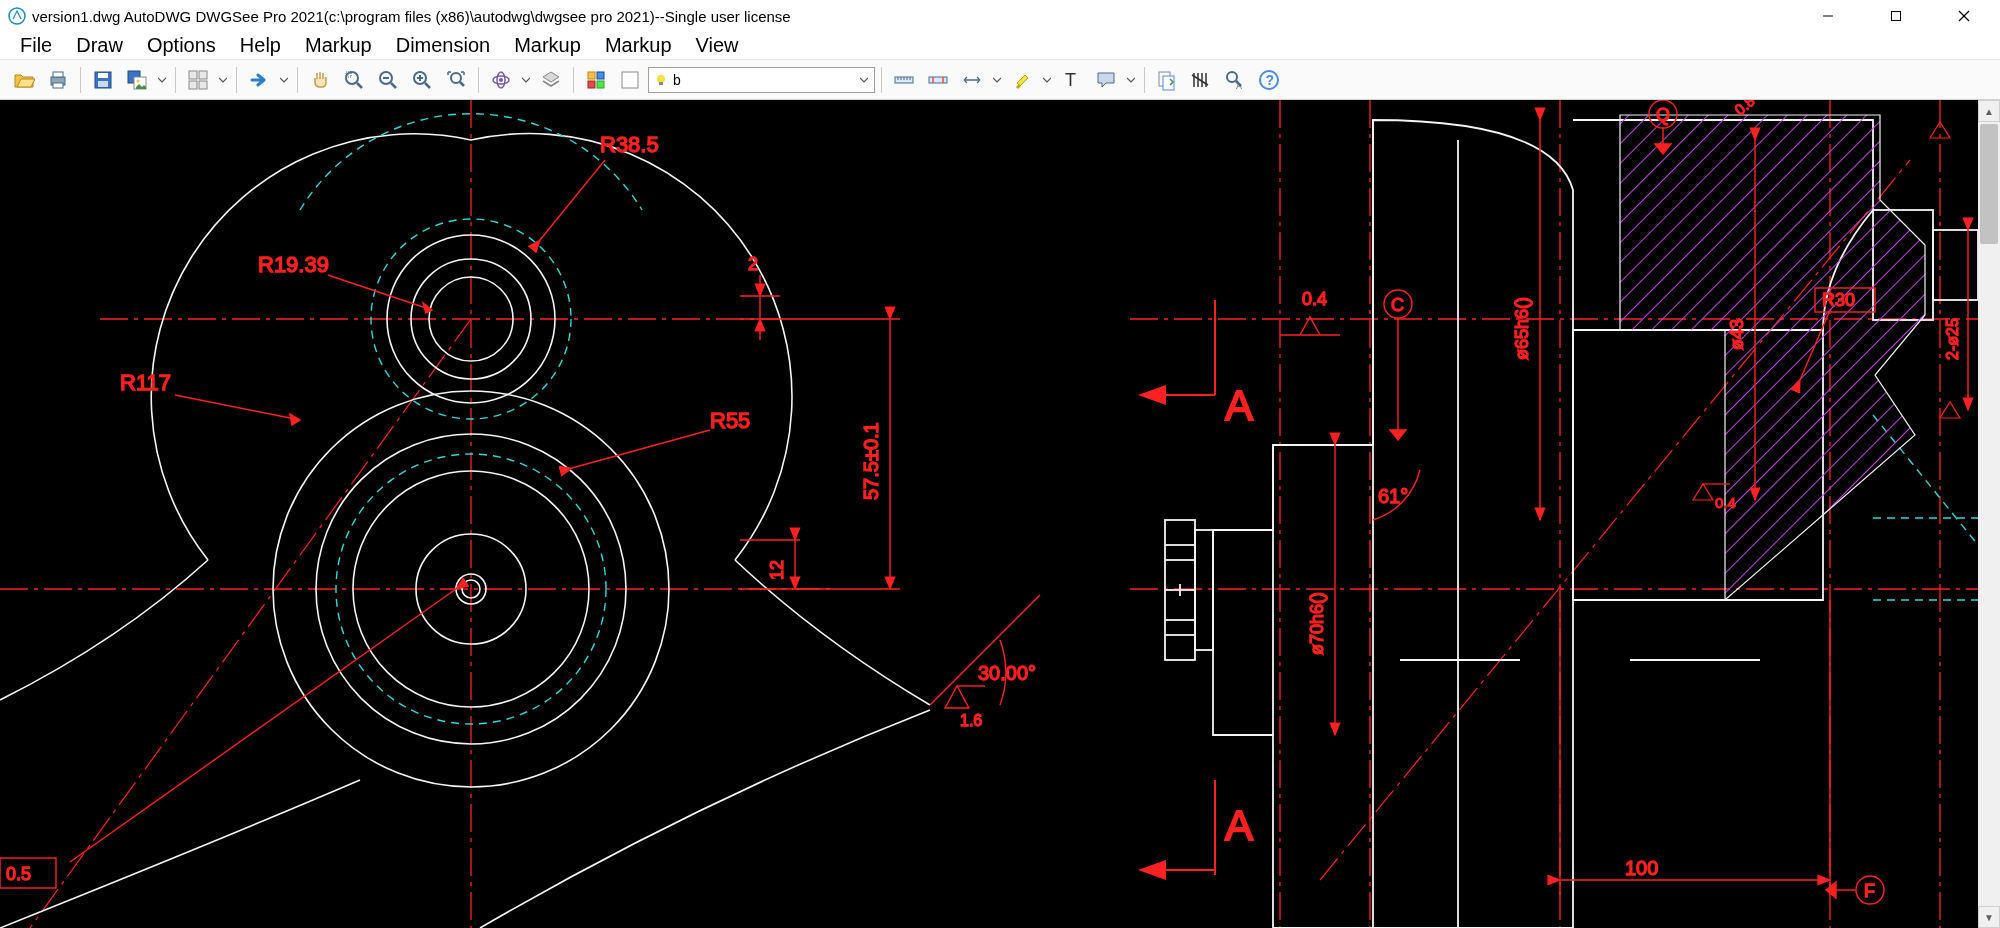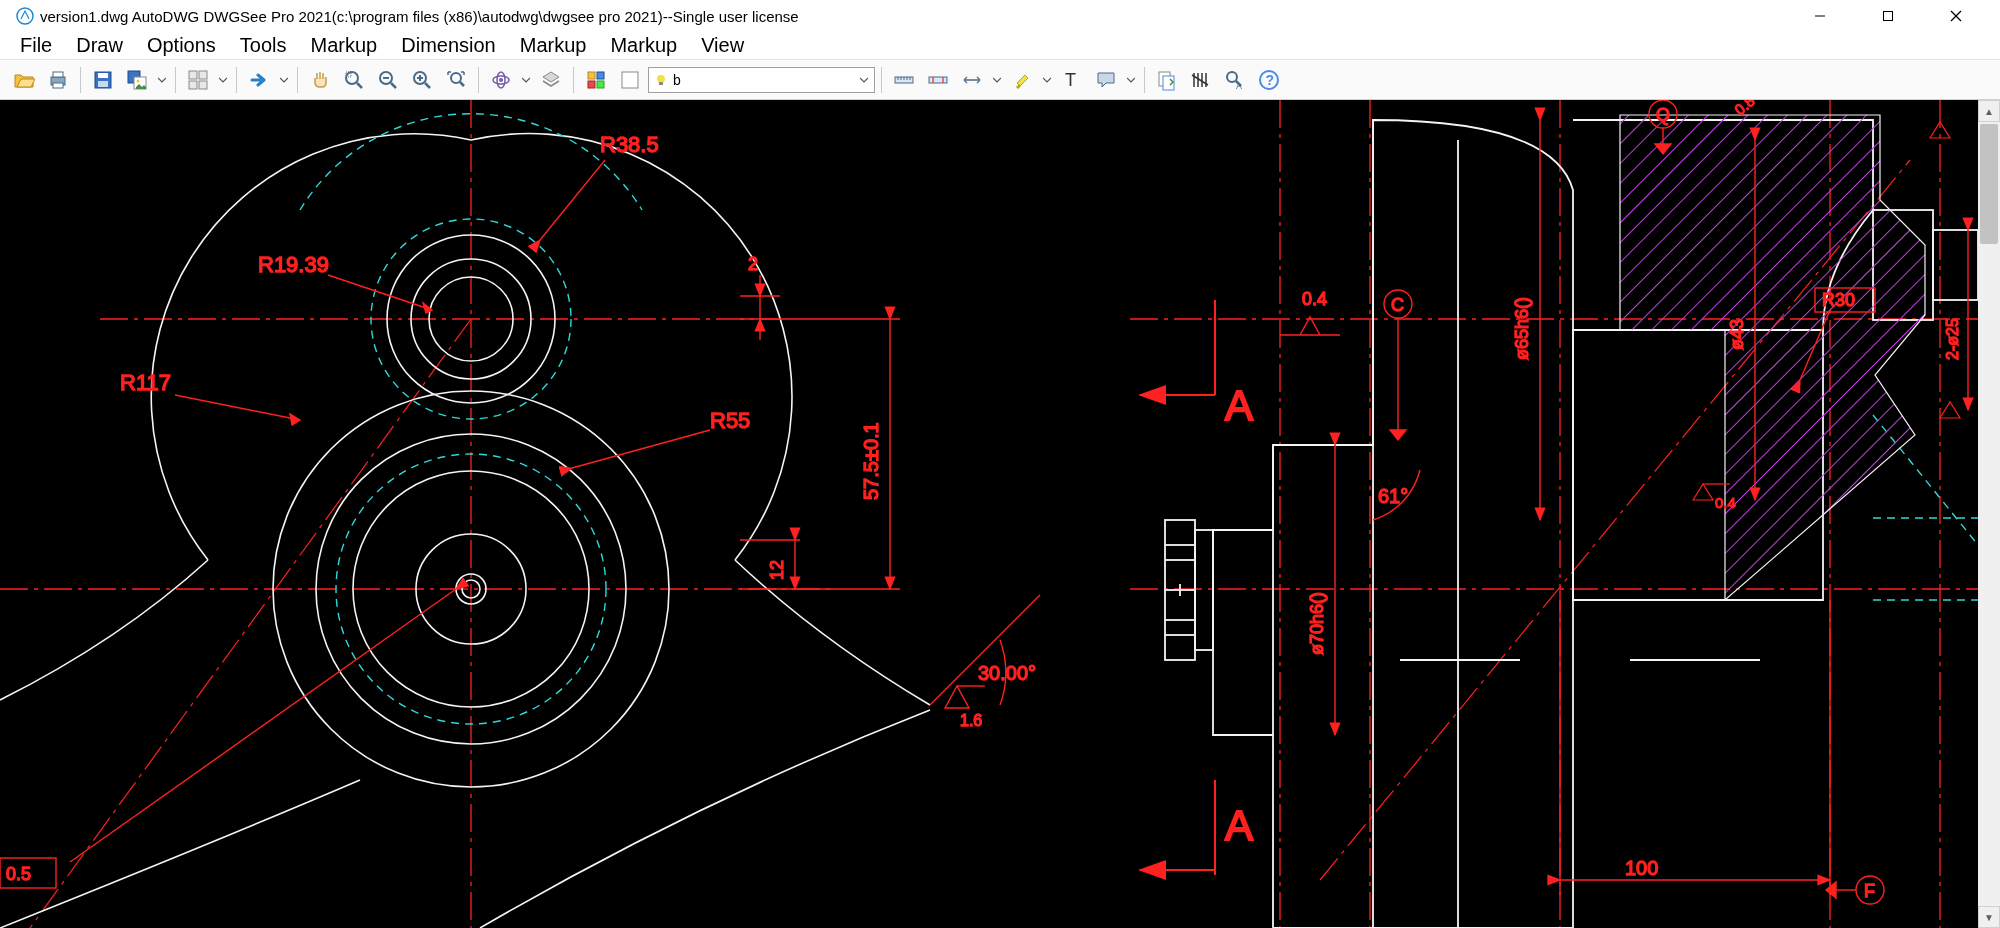--- a/index.html
+++ b/index.html
@@ -1,17 +1,17 @@
 <!DOCTYPE html>
 <html><head>
 <meta charset="utf-8">
 <style>
   * { box-sizing: border-box; margin: 0; padding: 0; }
   html, body { width: 2000px; height: 928px; font-family: "Segoe UI", Tahoma, sans-serif; font-size: 15px; background: #fff; overflow: hidden; }
-  .titlebar { height: 32px; display: flex; align-items: center; padding: 0 16px; }
+  .titlebar { height: 32px; display: flex; align-items: center; padding: 0 8px; }
   .app-icon { width: 18px; height: 18px; margin-right: 6px; }
   .title-text { flex: 1; font-size: 15px; color: #000; white-space: nowrap; overflow: hidden; text-overflow: ellipsis; }
   .win-controls { display: flex; gap: 28px; margin-right: 8px; }
   .win-btn { width: 40px; height: 28px; display: flex; align-items: center; justify-content: center; cursor: pointer; }
   .menubar { height: 28px; display: flex; align-items: center; padding: 0 8px; border-bottom: 1px solid #e5e5e5; }
   .menu-item { padding: 3px 12px; font-size: 20px; color: #000; cursor: pointer; }
   .toolbar { height: 40px; display: flex; align-items: center; padding: 0 8px; gap: 2px; border-bottom: 1px solid #d0d0d0; background: #fafafa; }
   .tbtn { width: 32px; height: 32px; display: flex; align-items: center; justify-content: center; border: 1px solid transparent; border-radius: 2px; cursor: pointer; }
   .tdrop { width: 14px; height: 32px; display: flex; align-items: center; justify-content: center; cursor: pointer; }
   .tsep { width: 1px; height: 26px; background: #c8c8c8; margin: 0 4px; }
@@ -53,21 +53,21 @@
           <line x1="11" y1="1" x2="1" y2="11" stroke="#000" stroke-width="1.2"></line>
         </svg>
       </div>
   </div>
 </div>
 
 <div class="menubar">
   <div class="menu-item">File</div>
   <div class="menu-item">Draw</div>
   <div class="menu-item">Options</div>
-  <div class="menu-item">Tools</div>
+  <div class="menu-item">Help</div>
   <div class="menu-item">Markup</div>
   <div class="menu-item">Dimension</div>
   <div class="menu-item">Markup</div>
   <div class="menu-item">Markup</div>
   <div class="menu-item">View</div>
 </div>
 
 <div class="toolbar">
   <div class="tbtn">
       <svg width="22" height="22">

